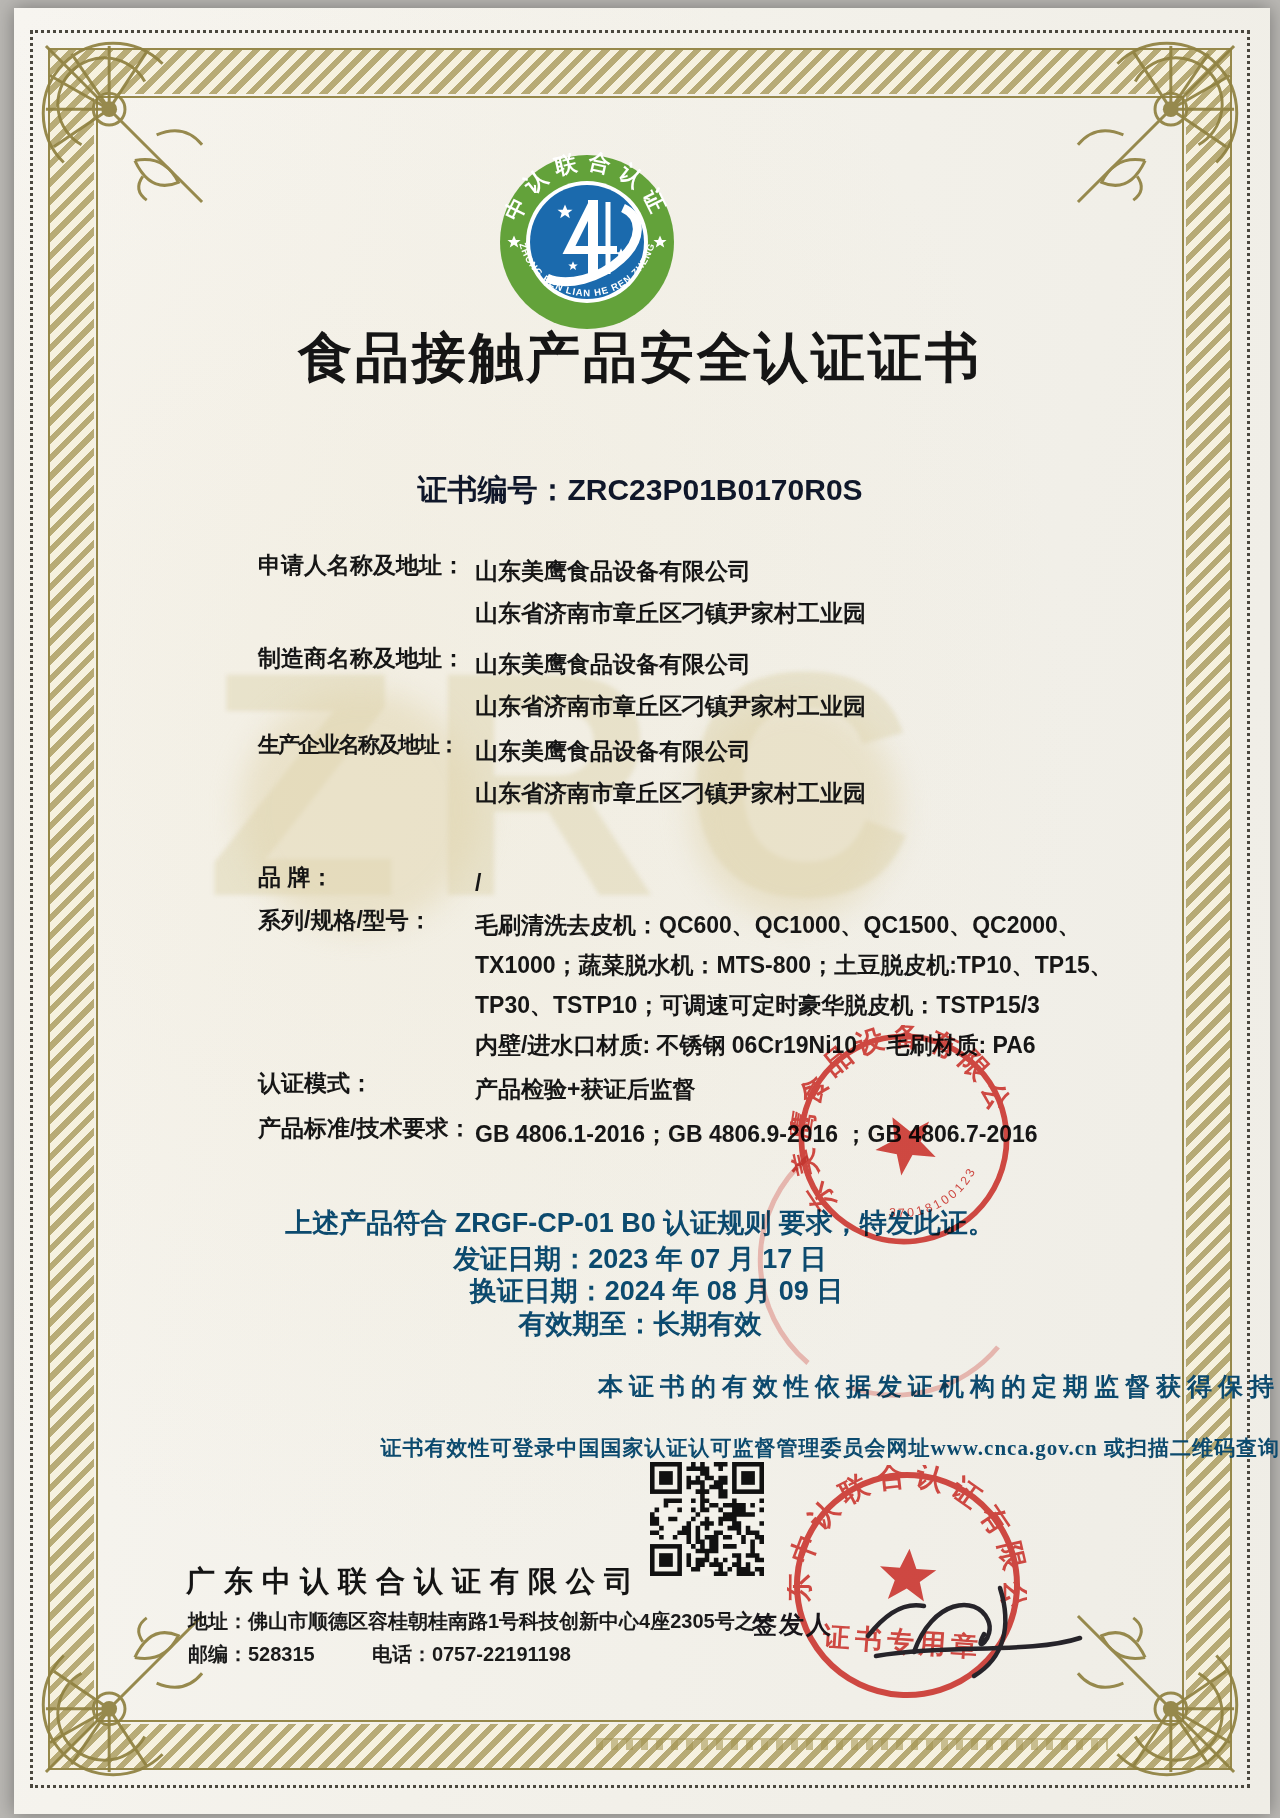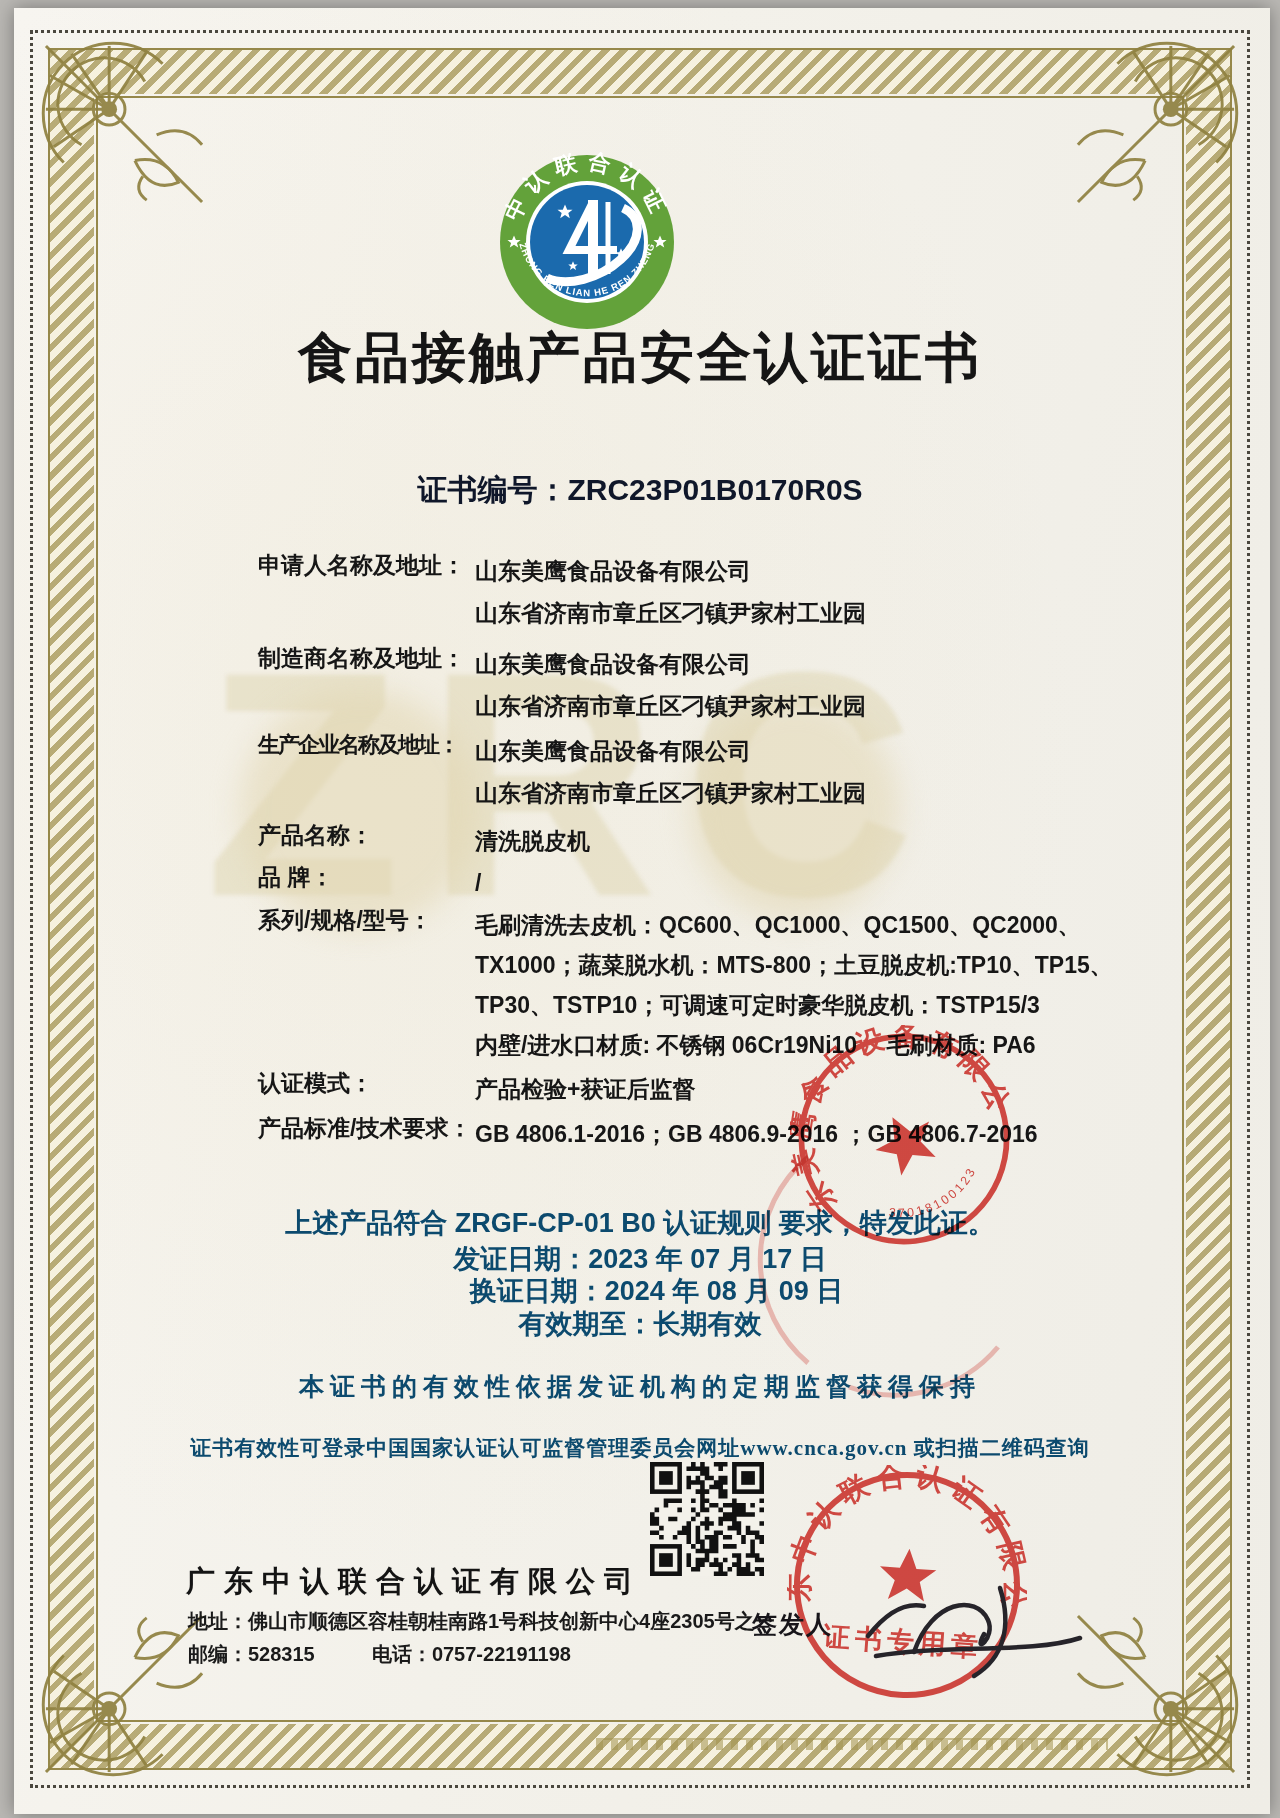--- a/index.html
+++ b/index.html
@@ -34,21 +34,21 @@
   
   .title{left:0;right:0;top:322px;text-align:center;font-size:54px;font-weight:900;
          color:#151515;letter-spacing:3px;}
   .certno{left:0;right:0;top:470px;text-align:center;font-size:30px;font-weight:800;color:#0f172a;}
   .frow{position:absolute;left:258px;right:110px;}
   .flabel{position:absolute;left:0;top:0;font-size:23px;font-weight:800;color:#161616;white-space:nowrap;}
   .flabel.tight{letter-spacing:-2px;font-size:22px;}
   .fval{margin-left:217px;font-size:23px;font-weight:800;color:#161616;line-height:42px;}
   .fval div{white-space:nowrap;}
   .center-line{left:0;right:0;text-align:center;font-weight:700;color:#0c4a6e;}
-  .note{font-family:"Liberation Serif","DejaVu Serif",serif;}
+  .note{font-family:"Liberation Serif","DejaVu Serif",serif;text-align:right;}
   .issuer-name{left:186px;top:1562px;font-size:29px;font-weight:900;letter-spacing:9px;color:#141414;}
   .issuer-line{left:188px;font-size:20px;font-weight:800;color:#1a1a1a;}
   .signer{left:752px;top:1608px;font-size:25px;font-weight:900;color:#17151a;letter-spacing:2px;z-index:6;}
   
   .stamp{mix-blend-mode:multiply;opacity:.88;z-index:5;}
   .ghost{mix-blend-mode:multiply;opacity:.3;z-index:4;}
   .sig{z-index:7;}
   .qr{z-index:3;}
 </style>
 </head>
@@ -151,26 +151,20 @@
       <div>山东省济南市章丘区刁镇尹家村工业园</div>
       </div>
   </div>
   <div class="frow" style="top:730px;">
     <div class="flabel tight">生产企业名称及地址：</div>
     <div class="fval">
         <div>山东美鹰食品设备有限公司</div>
       <div>山东省济南市章丘区刁镇尹家村工业园</div>
       </div>
   </div>
-  <div class="frow" style="top:820px;">
-    <div class="flabel">产品名称：</div>
-    <div class="fval">
-        <div>清洗脱皮机</div>
-      </div>
-  </div>
   <div class="frow" style="top:862px;">
     <div class="flabel">品 牌：</div>
     <div class="fval">
         <div>/</div>
       </div>
   </div>
   <div class="frow" style="top:905px;">
     <div class="flabel">系列/规格/型号：</div>
     <div class="fval" style="line-height:40px;">
       <div>毛刷清洗去皮机：QC600、QC1000、QC1500、QC2000、</div>

